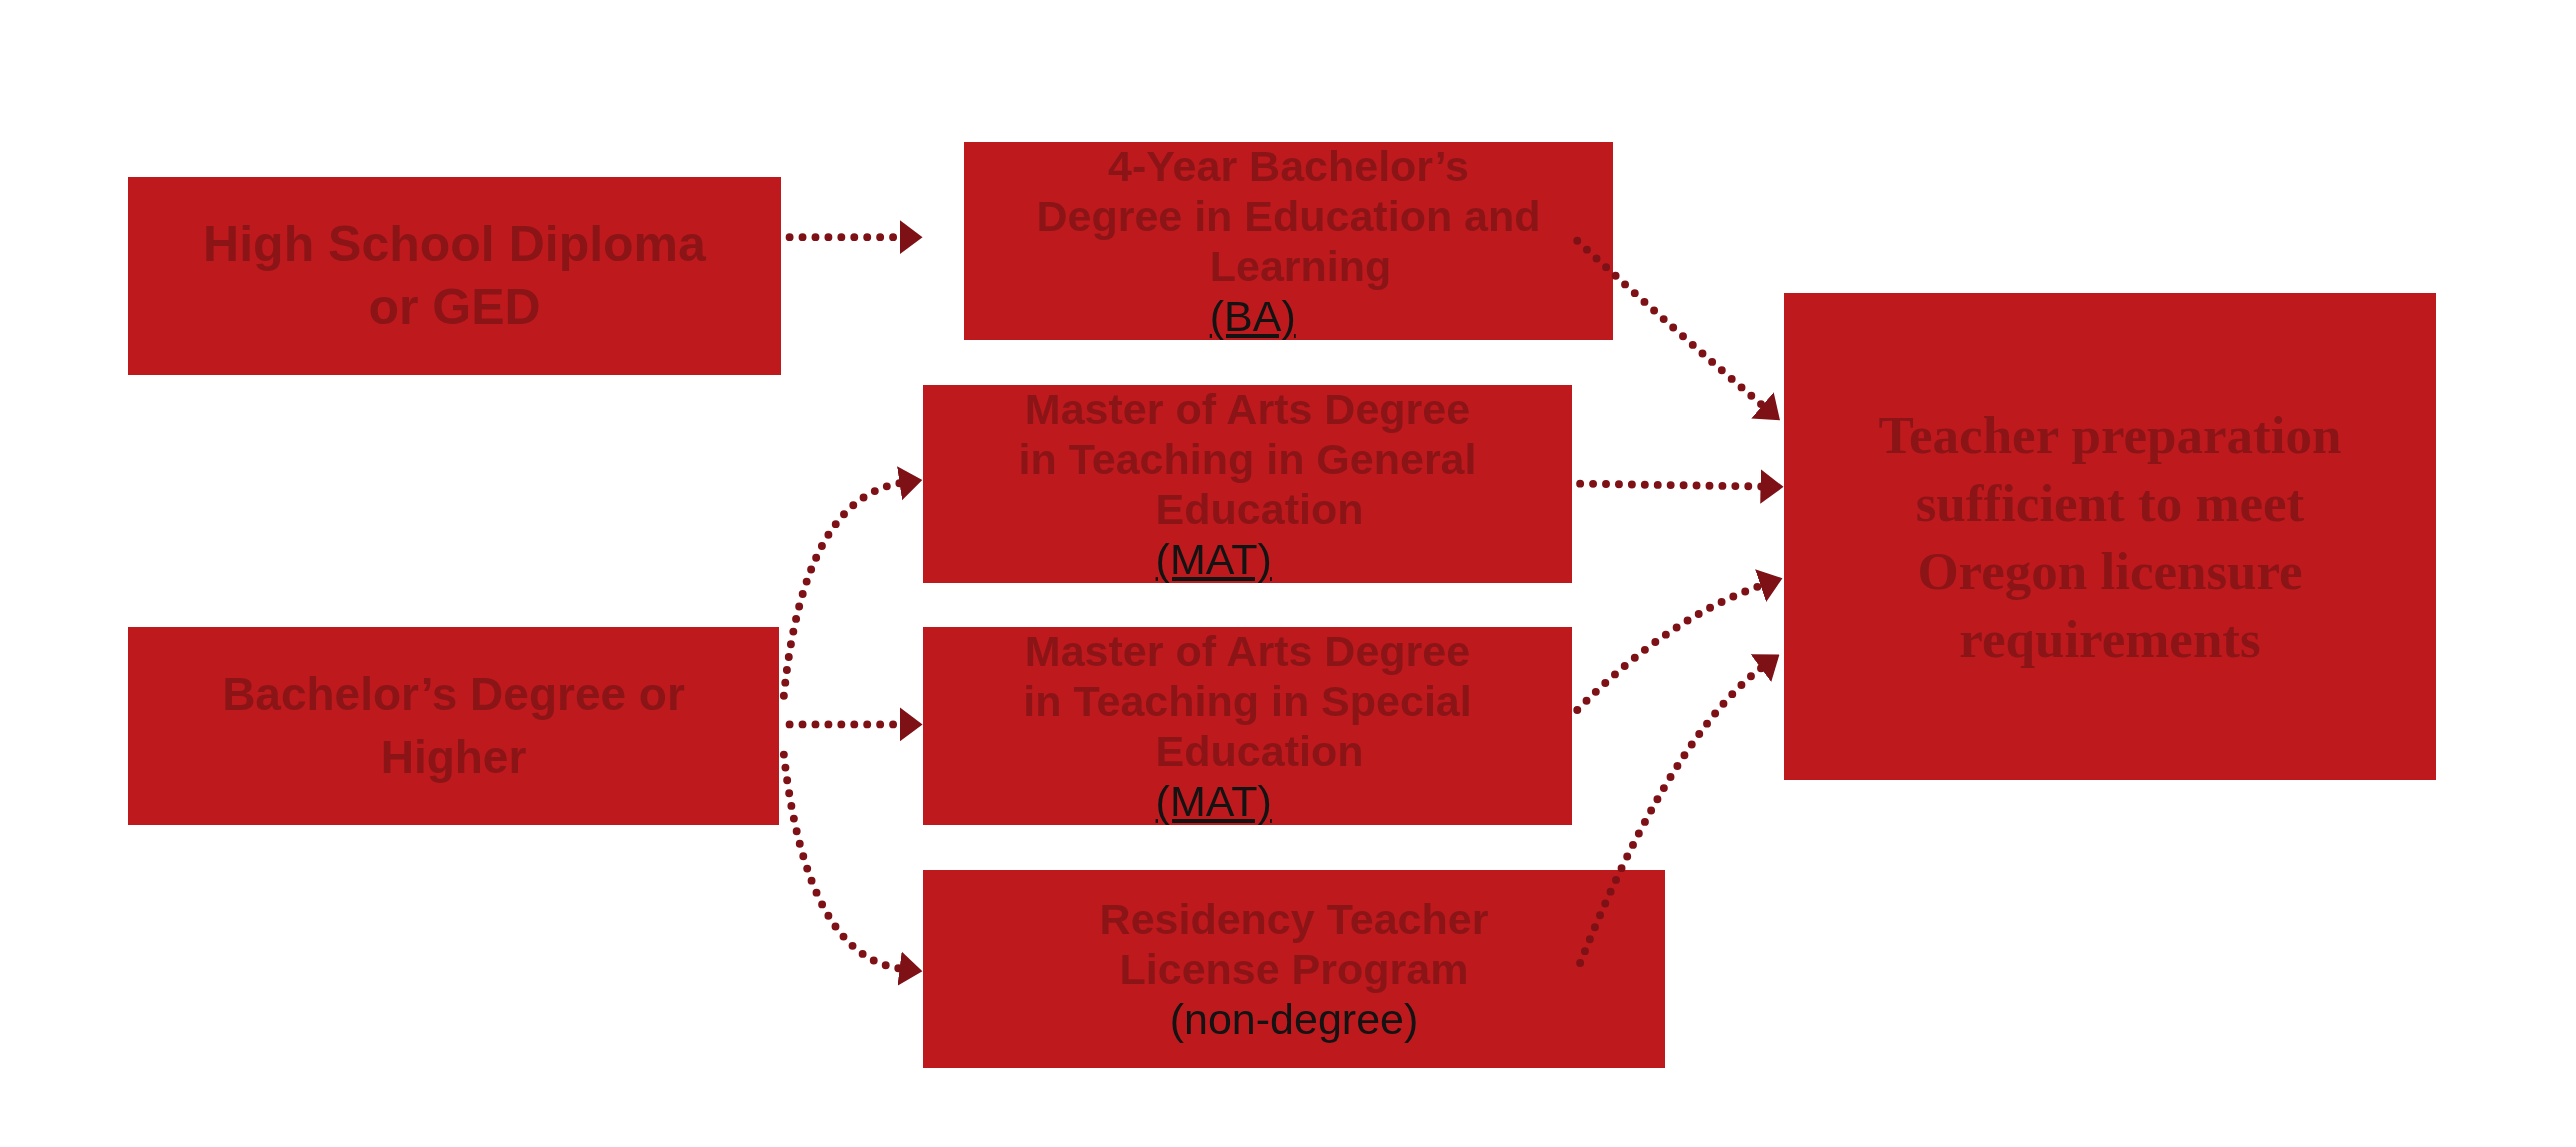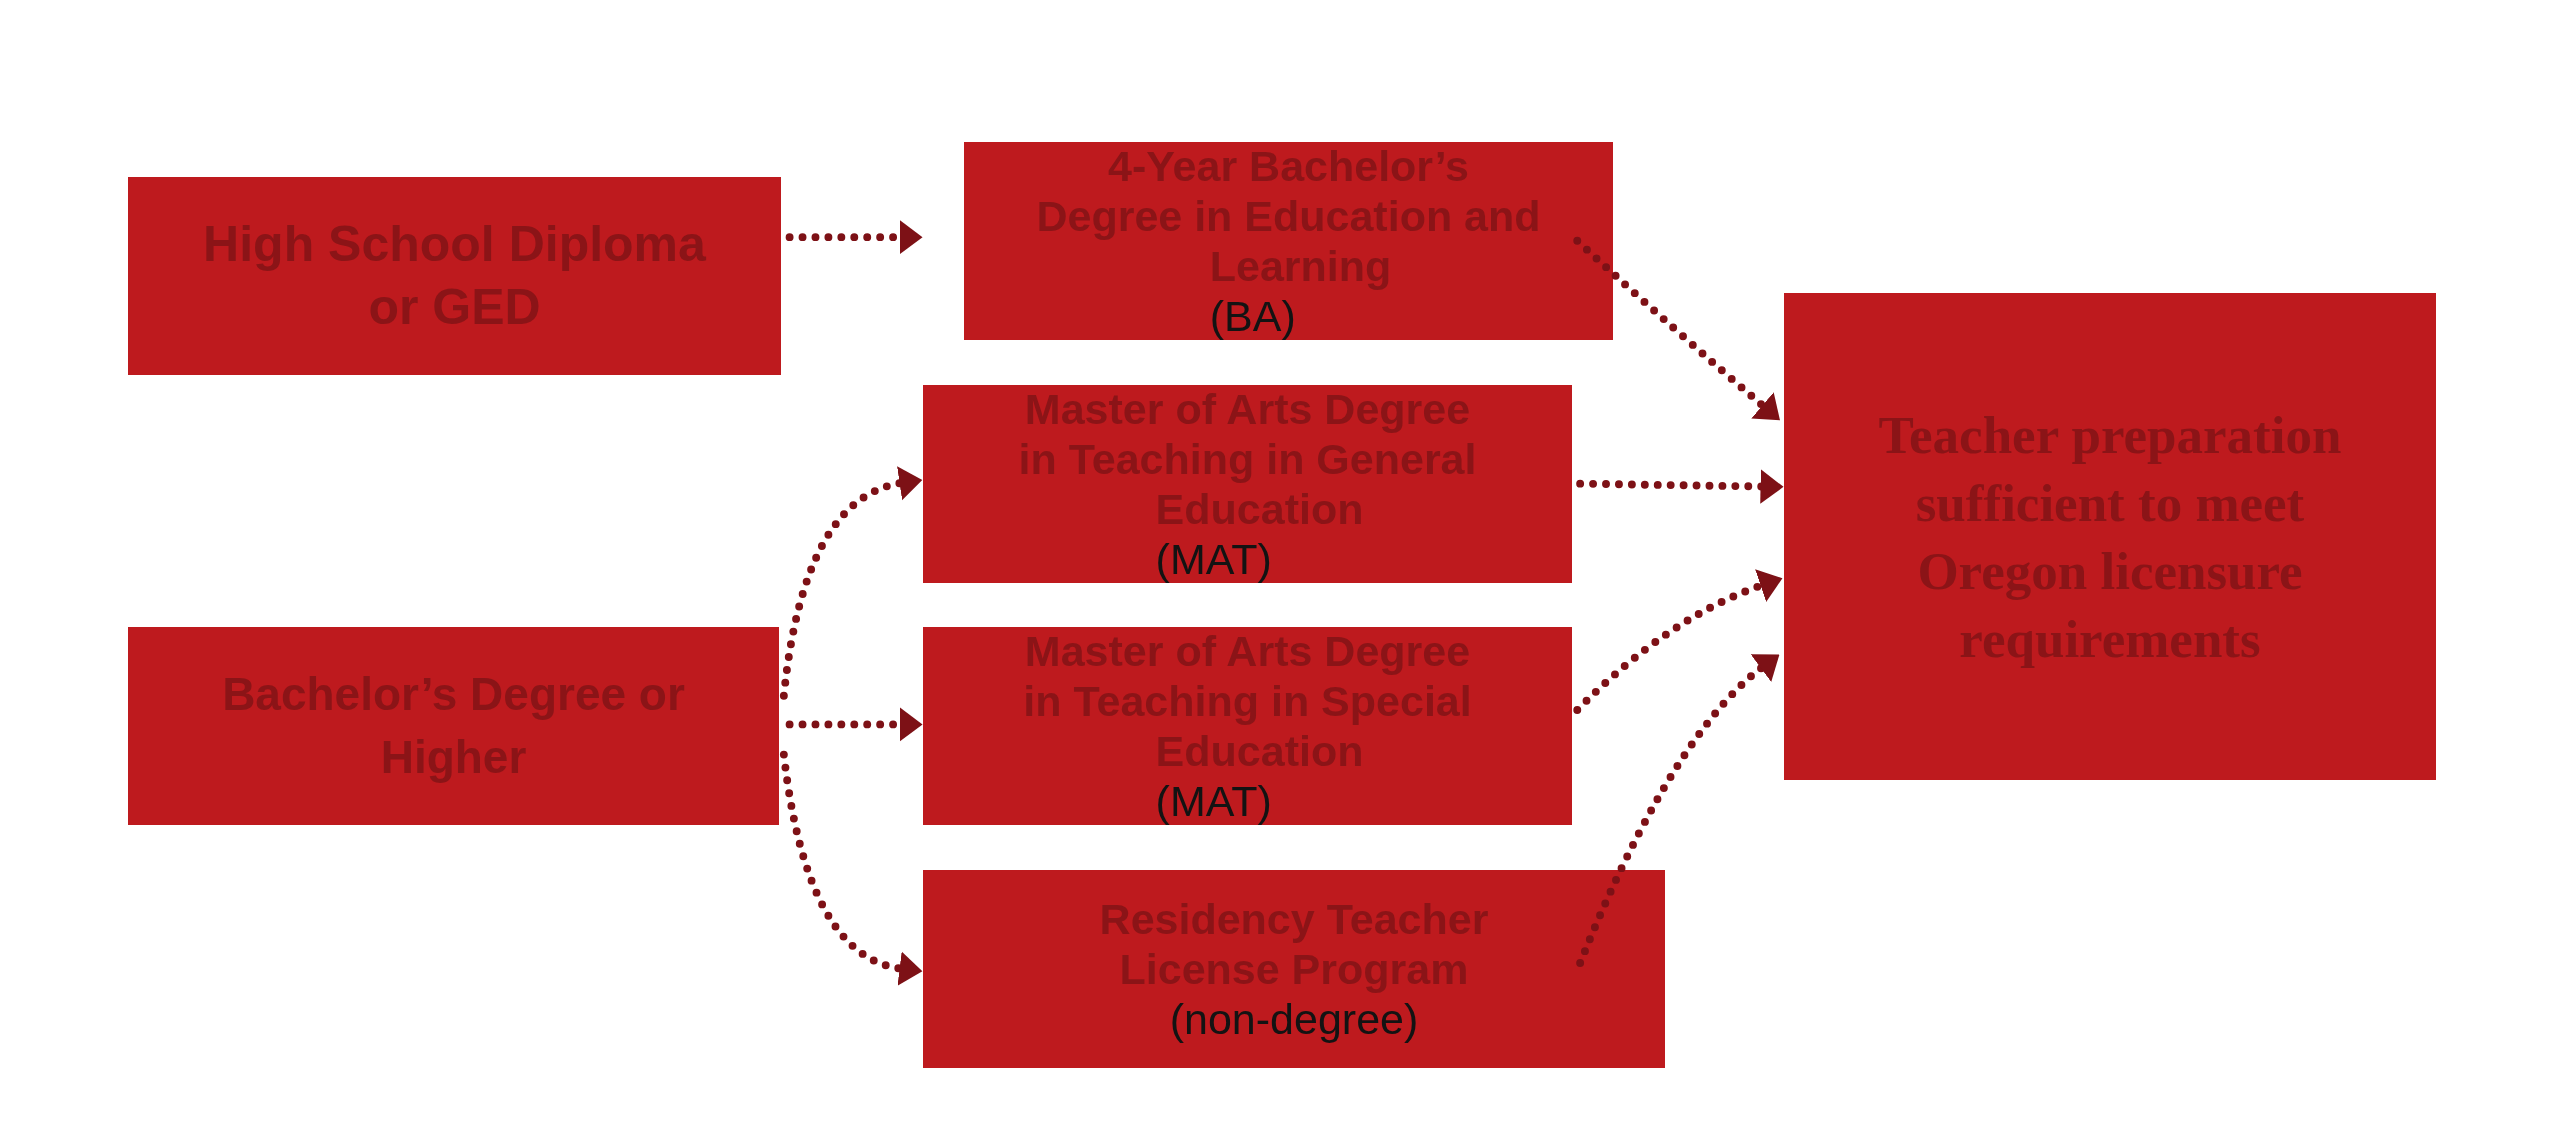--- a/index.html
+++ b/index.html
@@ -25,21 +25,21 @@
     text-align:center;
     color:var(--box-text);
     font-weight:bold;
   }
   .node .line{display:block;white-space:nowrap;}
   .node .mixed{display:flex;flex-direction:column;align-items:baseline;justify-content:flex-end;}
   .plain{
     color:var(--annotation-text);
     font-weight:normal;
   }
-  .mixed .plain{margin-left:0.28em;}
+  .mixed .plain{margin-left:0.28em;text-decoration:underline;}
 
   
   #node-high-school{left:128px;top:142px;width:653px;height:198px;font-size:50px;line-height:63px;margin-top:35px;}
   #node-ba{left:923px;top:142px;width:649px;height:198px;font-size:43px;line-height:50px;margin-left:41px;}
   #node-mat-general{left:923px;top:385px;width:649px;height:198px;font-size:43px;line-height:50px;}
   #node-bachelors{left:128px;top:627px;width:651px;height:198px;font-size:46px;line-height:63px;}
   #node-mat-special{left:923px;top:627px;width:649px;height:198px;font-size:43px;line-height:50px;}
   #node-residency{left:923px;top:870px;width:742px;height:198px;font-size:43px;line-height:50px;}
   #node-outcome{left:1784px;top:293px;width:652px;height:487px;font-size:53px;line-height:68px;font-family:Liberation Serif, serif;}
 

